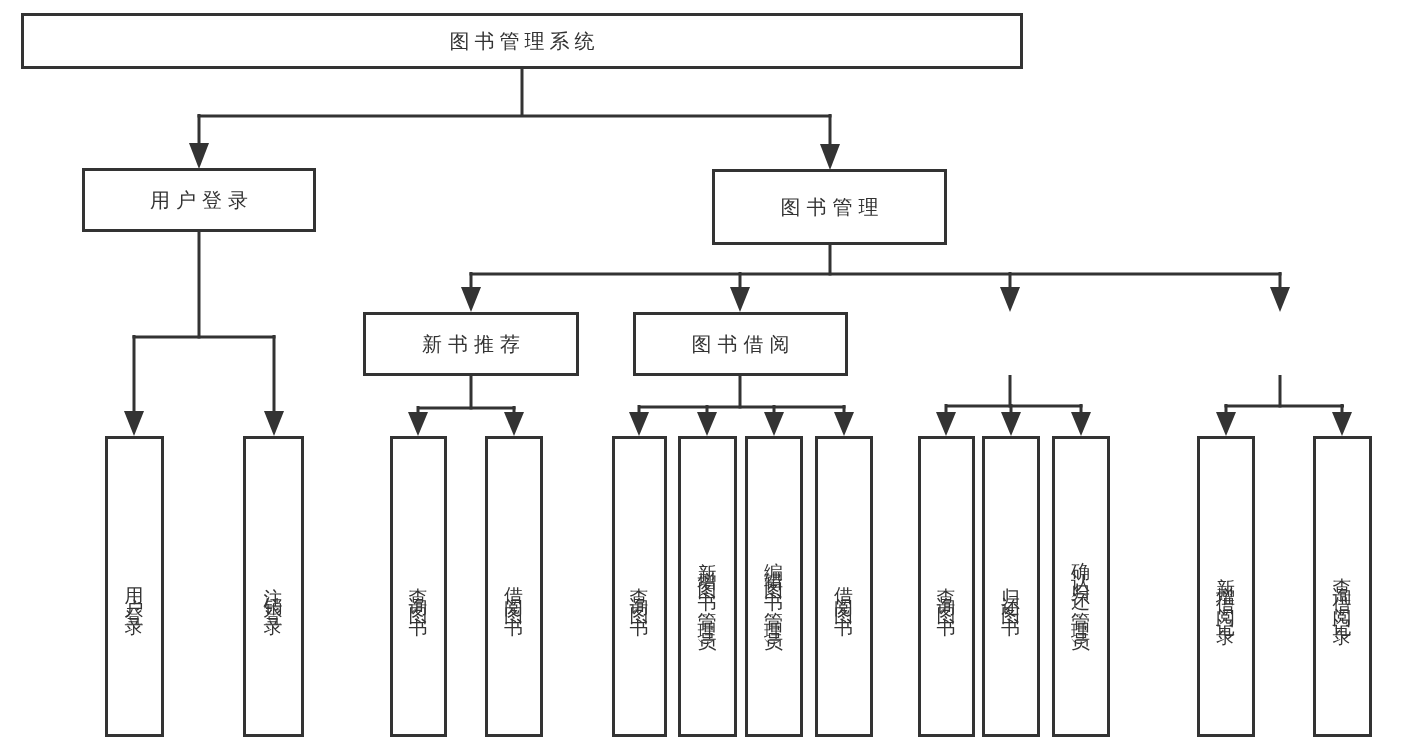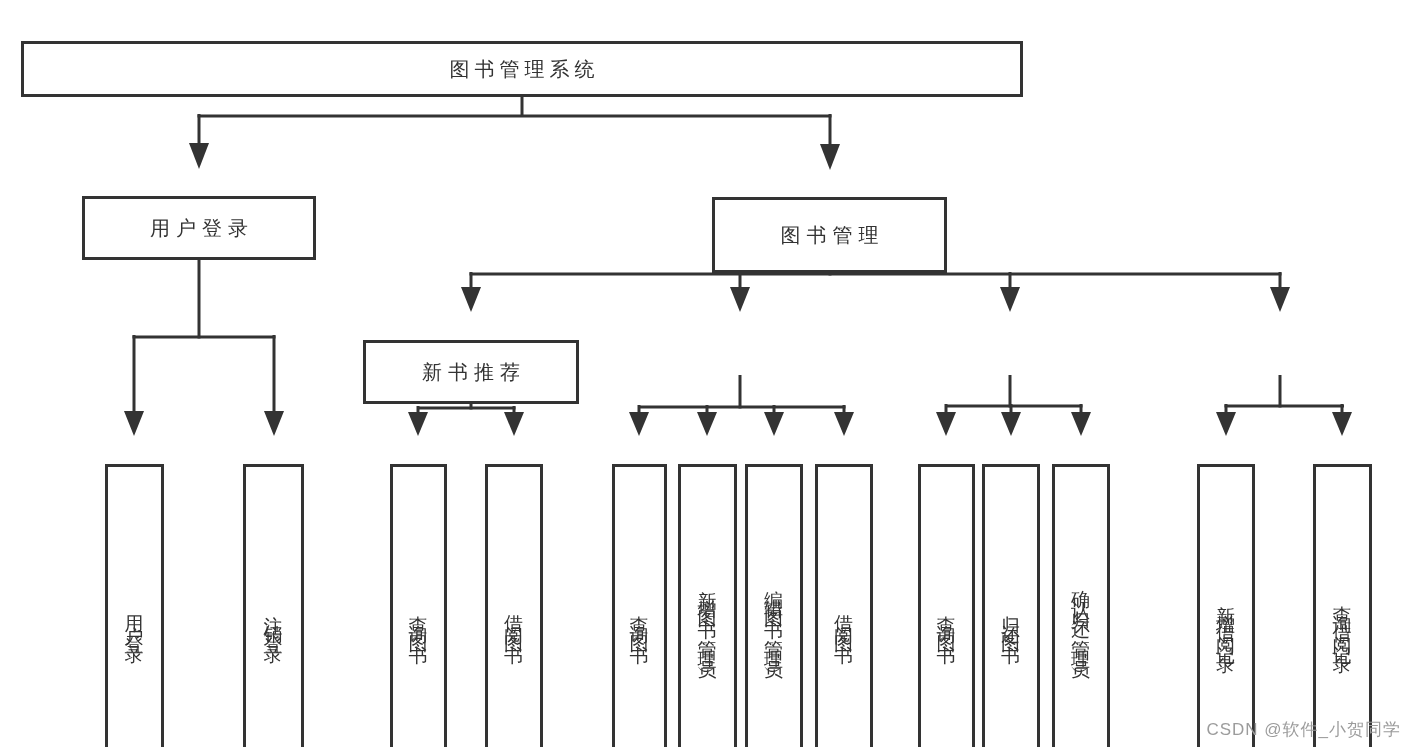--- a/index.html
+++ b/index.html
@@ -32,21 +32,20 @@
   }
   .node {
     position: absolute;
     box-sizing: border-box;
     border: 3px solid #333333;
     background: #ffffff;
     display: flex;
     align-items: center;
     justify-content: center;
     color: #333333;
-    margin-top: 28px;
   }
   .node.h span {
     font-size: 20px;
     letter-spacing: 6px;
     margin-right: -6px; 
     white-space: nowrap;
     color: #333333;
   }
   .node.root span {
     letter-spacing: 5px;
@@ -159,20 +158,23 @@
   <div class="node h" style="left:82px; top:168px; width:234px; height:64px">
     <span>用户登录</span>
   </div>
   <div class="node h" style="left:712px; top:169px; width:235px; height:76px">
     <span>图书管理</span>
   </div>
 
   <div class="node h" style="left:363px; top:312px; width:216px; height:64px">
     <span>新书推荐</span>
   </div>
+  <div class="node h" style="left:633px; top:312px; width:215px; height:64px">
+    <span>图书借阅</span>
+  </div>
 
   <div class="node v" style="left:105px; top:436px; width:59px; height:301px">
     <span>用户登录</span>
   </div>
   <div class="node v" style="left:243px; top:436px; width:61px; height:301px">
     <span>注销登录</span>
   </div>
 
   <div class="node v" style="left:390px; top:436px; width:57px; height:301px">
     <span>查询图书</span>
@@ -204,15 +206,14 @@
     <span>确认归还（管理员）</span>
   </div>
 
   <div class="node v" style="left:1197px; top:436px; width:58px; height:301px">
     <span>新增借阅记录</span>
   </div>
   <div class="node v" style="left:1313px; top:436px; width:59px; height:301px">
     <span>查询借阅记录</span>
   </div>
 
-  <div class="watermark">CSDN @软件_小贺同学</div>
 
 </div>
 
 </body></html>

